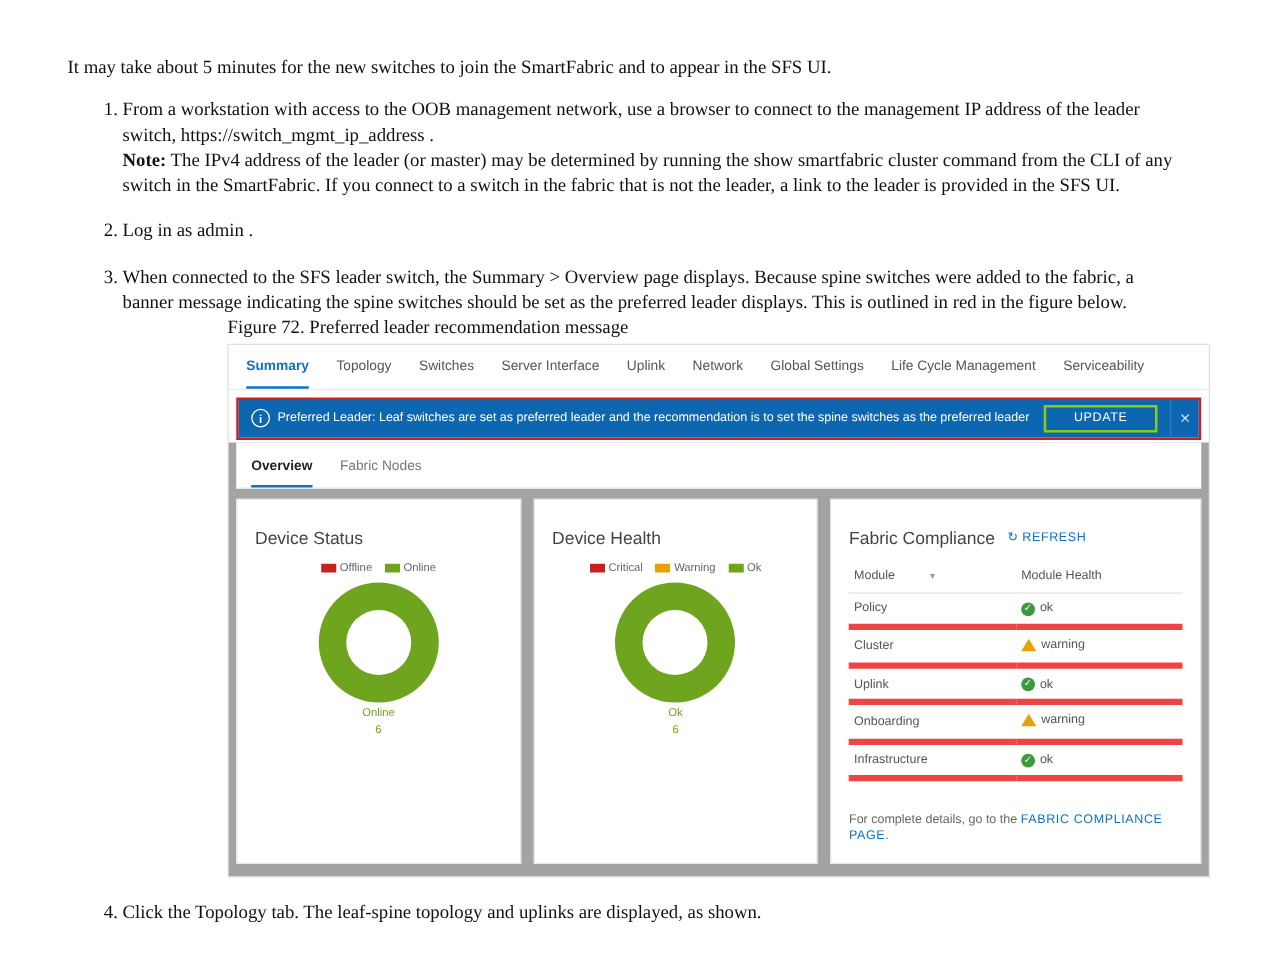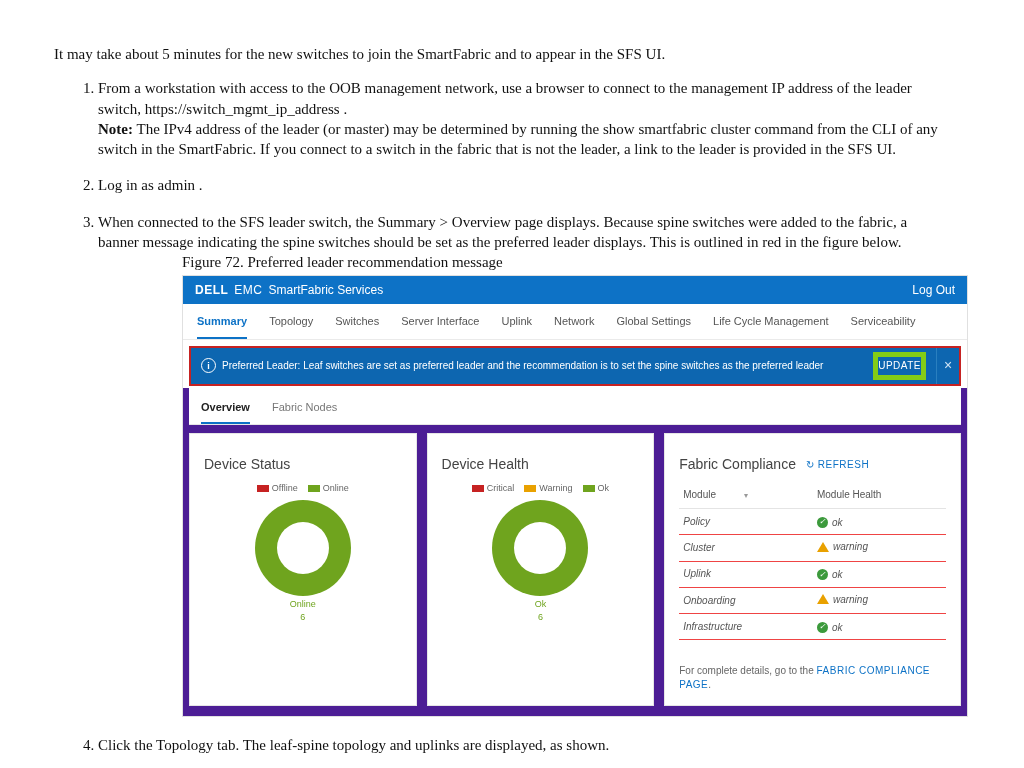--- a/index.html
+++ b/index.html
@@ -95,36 +95,36 @@
   .sfs-info-icon {
     display: inline-flex;
     width: 13px; height: 13px;
     border: 1px solid #fff;
     border-radius: 50%;
     align-items: center; justify-content: center;
     font-weight: bold;
     font-size: 9px;
   }
   .sfs-update-btn {
-    border: 5px solid #84cc16;
-    padding: 2px 0;
+    border: 2px solid #84cc16;
+    padding: 2px 22px;
     font-size: 10px;
     letter-spacing: .5px;
   }
   .sfs-banner-close {
     width: 22px;
     background: #0d66b0;
     color: #cfe4f5;
     display: flex;
     align-items: center; justify-content: center;
     font-size: 14px;
     border-left: 1px solid #2a7fbf;
   }
   .sfs-body {
-    background: #4c1d95;
+    background: #a3a3a3;
     padding: 0 6px 10px 6px;
   }
   .sfs-subtabs {
     display: flex;
     gap: 22px;
     padding: 12px 12px 0 12px;
     font-size: 11px;
     color: #777;
     border-bottom: 1px solid #e6e6e6;
     background: #fff;
@@ -215,23 +215,22 @@
     margin-top: 23px;
   }
   .sfs-table th.filtercol::after {
     content: "▾";
     font-size: 8px;
     color: #999;
     margin-left: 28px;
   }
   .sfs-table td {
     padding: 5px 4px;
-    border-bottom: 1px solid #ef4444;
+    border-bottom: 5px solid #ef4444;
     color: #555;
-    font-style: italic;
   }
   .mh-ok, .mh-warn { display: inline-flex; align-items: center; gap: 4px; }
   .mh-ok .dot {
     width: 11px; height: 11px; border-radius: 50%;
     background: #3c9a3c; color: #fff;
     display: inline-flex; align-items: center; justify-content: center;
     font-size: 8px;
   }
   .mh-warn .tri {
     width: 0; height: 0;
@@ -267,28 +266,20 @@
       <span>Log in as </span><span class="bold">admin</span><span> .</span>
     </li>
     <li>
       <span>When connected to the SFS leader switch, the </span><span class="bold">Summary &gt; Overview</span><span> page displays. Because spine switches were added to the fabric, a banner message indicating the spine switches should be set as the preferred leader displays. This is outlined in red in the figure below.</span>
 
       <p class="fig-caption">Figure 72. Preferred leader recommendation message</p>
 
       
       <div class="sfs-shot">
 
-        <div class="sfs-top">
-          <span class="sfs-brand">
-            <span class="sfs-brand-dell">DELL</span>
-              <span class="sfs-brand-emc">EMC</span>
-            <span class="sfs-brand-svc">SmartFabric Services</span>
-          </span>
-          <span class="sfs-logout">Log Out</span>
-        </div>
 
         <div class="sfs-tabs">
           <span class="sfs-tab active">Summary</span>
           <span class="sfs-tab">Topology</span>
           <span class="sfs-tab">Switches</span>
           <span class="sfs-tab">Server Interface</span>
           <span class="sfs-tab">Uplink</span>
           <span class="sfs-tab">Network</span>
           <span class="sfs-tab">Global Settings</span>
           <span class="sfs-tab">Life Cycle Management</span>

